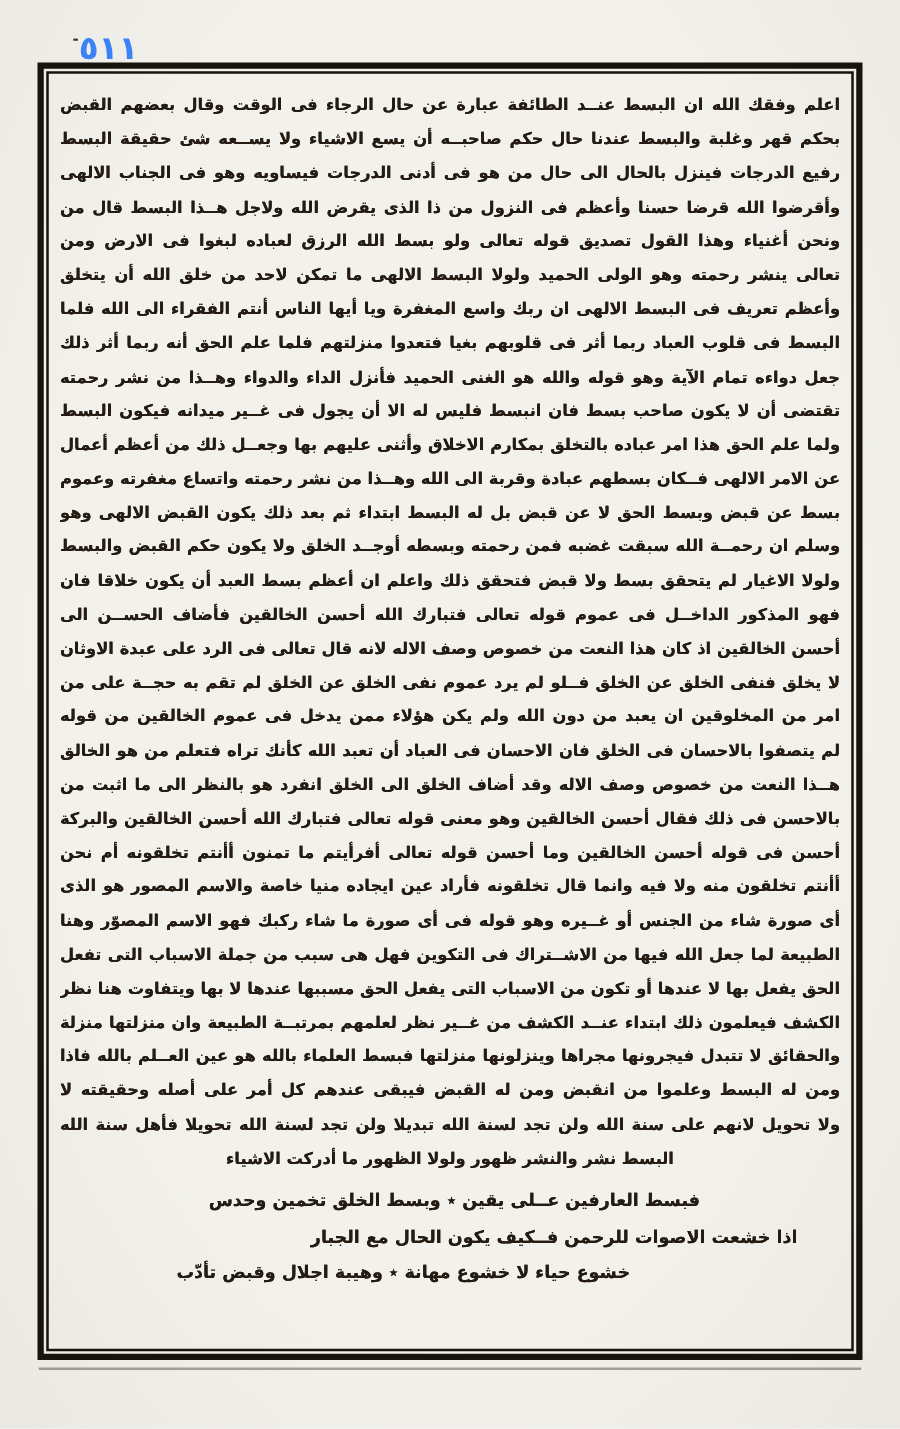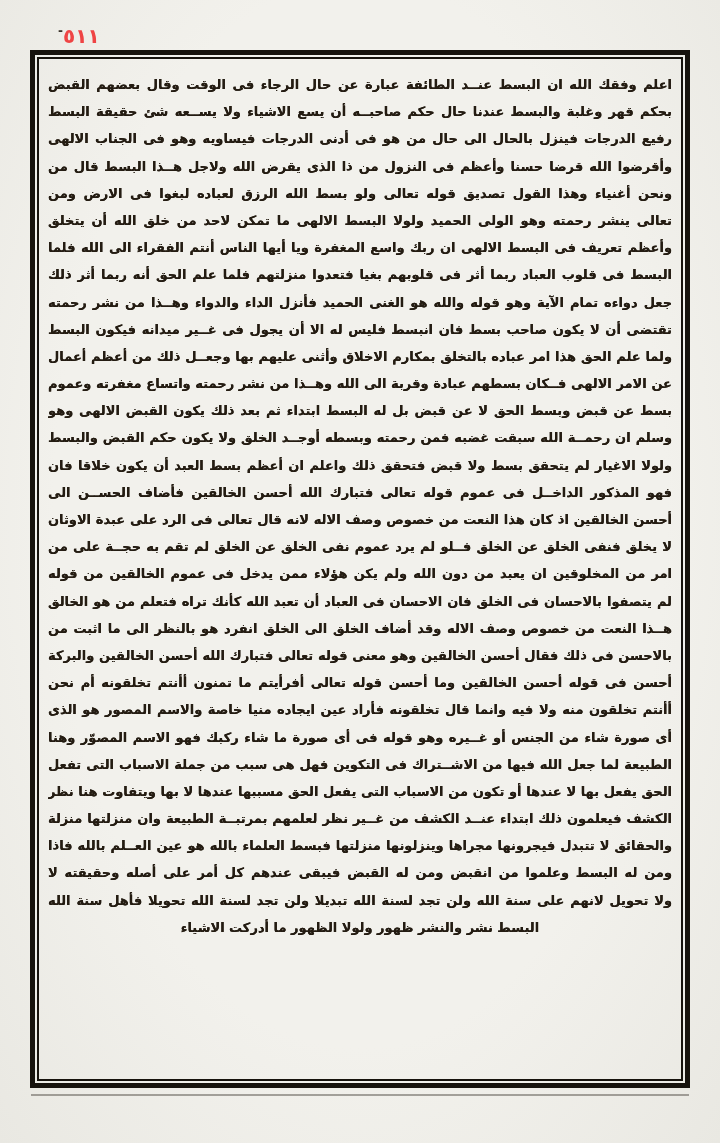--- a/index.html
+++ b/index.html
@@ -3,21 +3,21 @@
 <meta charset="utf-8">
 <style>
   html,body{margin:0;padding:0;}
   body{
     width:720px;height:1143px;position:relative;overflow:hidden;
     background:radial-gradient(ellipse at 50% 45%, #f2f1ec 60%, #e9e8e2 100%);
     font-family:"DejaVu Sans",sans-serif;
   }
   .page-number{
     position:absolute;top:24px;left:58px;
-    font-size:20px;font-weight:bold;color:#ef4444;
+    font-size:26px;font-weight:bold;color:#3b82f6;
     letter-spacing:2px;
   }
   .page-number::before{
     content:"-";font-size:12px;vertical-align:top;color:#3a332a;
   }
   .frame{
     position:absolute;left:30px;top:50px;width:660px;height:1038px;
     border:5px solid #17130d;box-sizing:border-box;background:transparent;
   }
   .frame::after{ 
@@ -78,14 +78,19 @@
     <div class="line">أأنتم تخلقون منه ولا فيه وانما قال تخلقونه فأراد عين ايجاده منيا خاصة والاسم المصور هو الذى يتولى فتح الصورة فيه</div>
     <div class="line">أى صورة شاء من الجنس أو غــيره وهو قوله فى أى صورة ما شاء ركبك  فهو الاسم المصوّر وهنا أسرار من علوم</div>
     <div class="line">الطبيعة لما جعل الله فيها من الاشــتراك فى التكوين  فهل هى سبب من جملة الاسباب التى تفعل لعينها بذاتها فيكون</div>
     <div class="line">الحق يفعل بها لا عندها أو تكون من الاسباب التى يفعل الحق مسببها عندها لا بها ويتفاوت هنا نظر النظار وأما أهل</div>
     <div class="line">الكشف فيعلمون ذلك ابتداء عنــد الكشف من غــير نظر لعلمهم بمرتبــة الطبيعة  وان منزلتها منزلة جميع الحقائق</div>
     <div class="line">والحقائق لا تتبدل فيجرونها مجراها وينزلونها منزلتها فبسط العلماء بالله هو عين العــلم بالله  فاذا علموا اعلموا من انبسط</div>
     <div class="line">ومن له البسط وعلموا من انقبض ومن له القبض فيبقى عندهم كل أمر على أصله وحقيقته لا تبديل عنــدهم فى ذلك</div>
     <div class="line">ولا تحويل لانهم على سنة الله  ولن تجد لسنة الله تبديلا ولن تجد لسنة الله تحويلا  فأهل سنة الله لهم البسط المحقق لان</div>
     <div class="line center">البسط نشر والنشر ظهور ولولا الظهور ما أدركت الاشياء</div>
 
+    <div class="poem">
+      <div class="poem-line p1">فبسط العارفين عــلى يقين  ٭  وبسط الخلق تخمين وحدس</div>
+      <div class="poem-line p2">اذا خشعت الاصوات للرحمن فــكيف يكون الحال مع الجبار</div>
+      <div class="poem-line p3">خشوع حياء لا خشوع مهانة  ٭  وهيبة اجلال وقبض تأدّب</div>
+    </div>
   </div>
 </div>
 
 </body></html>

